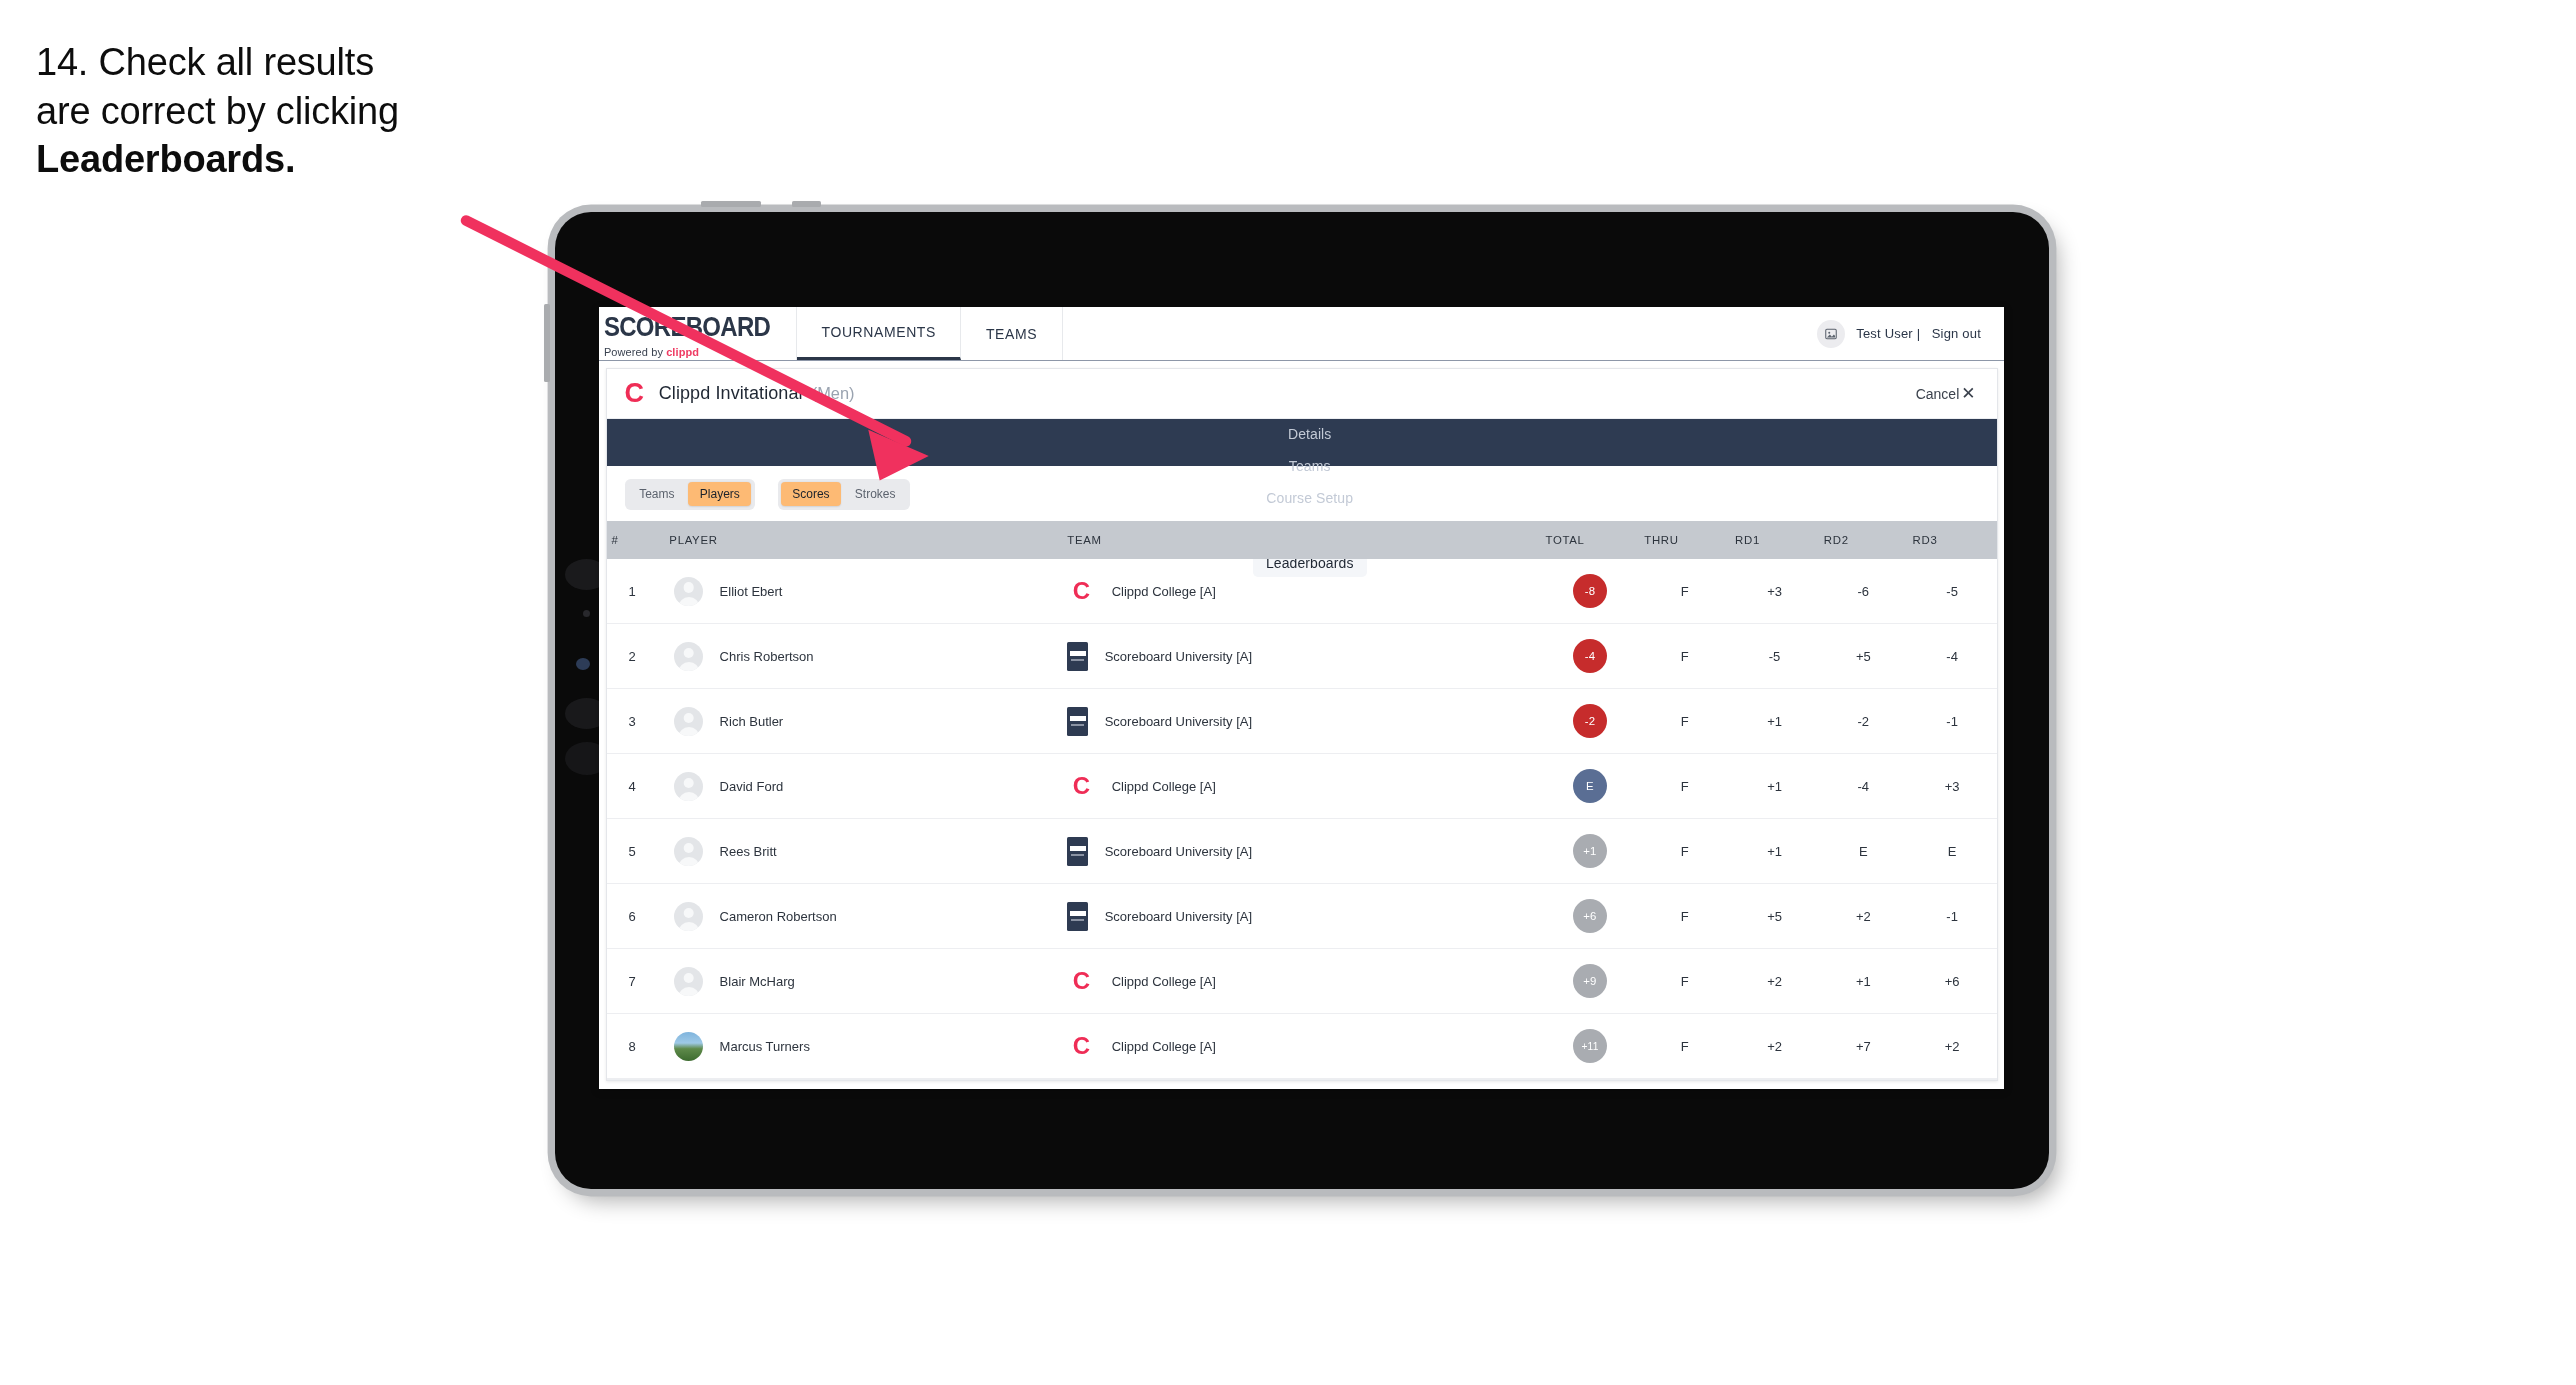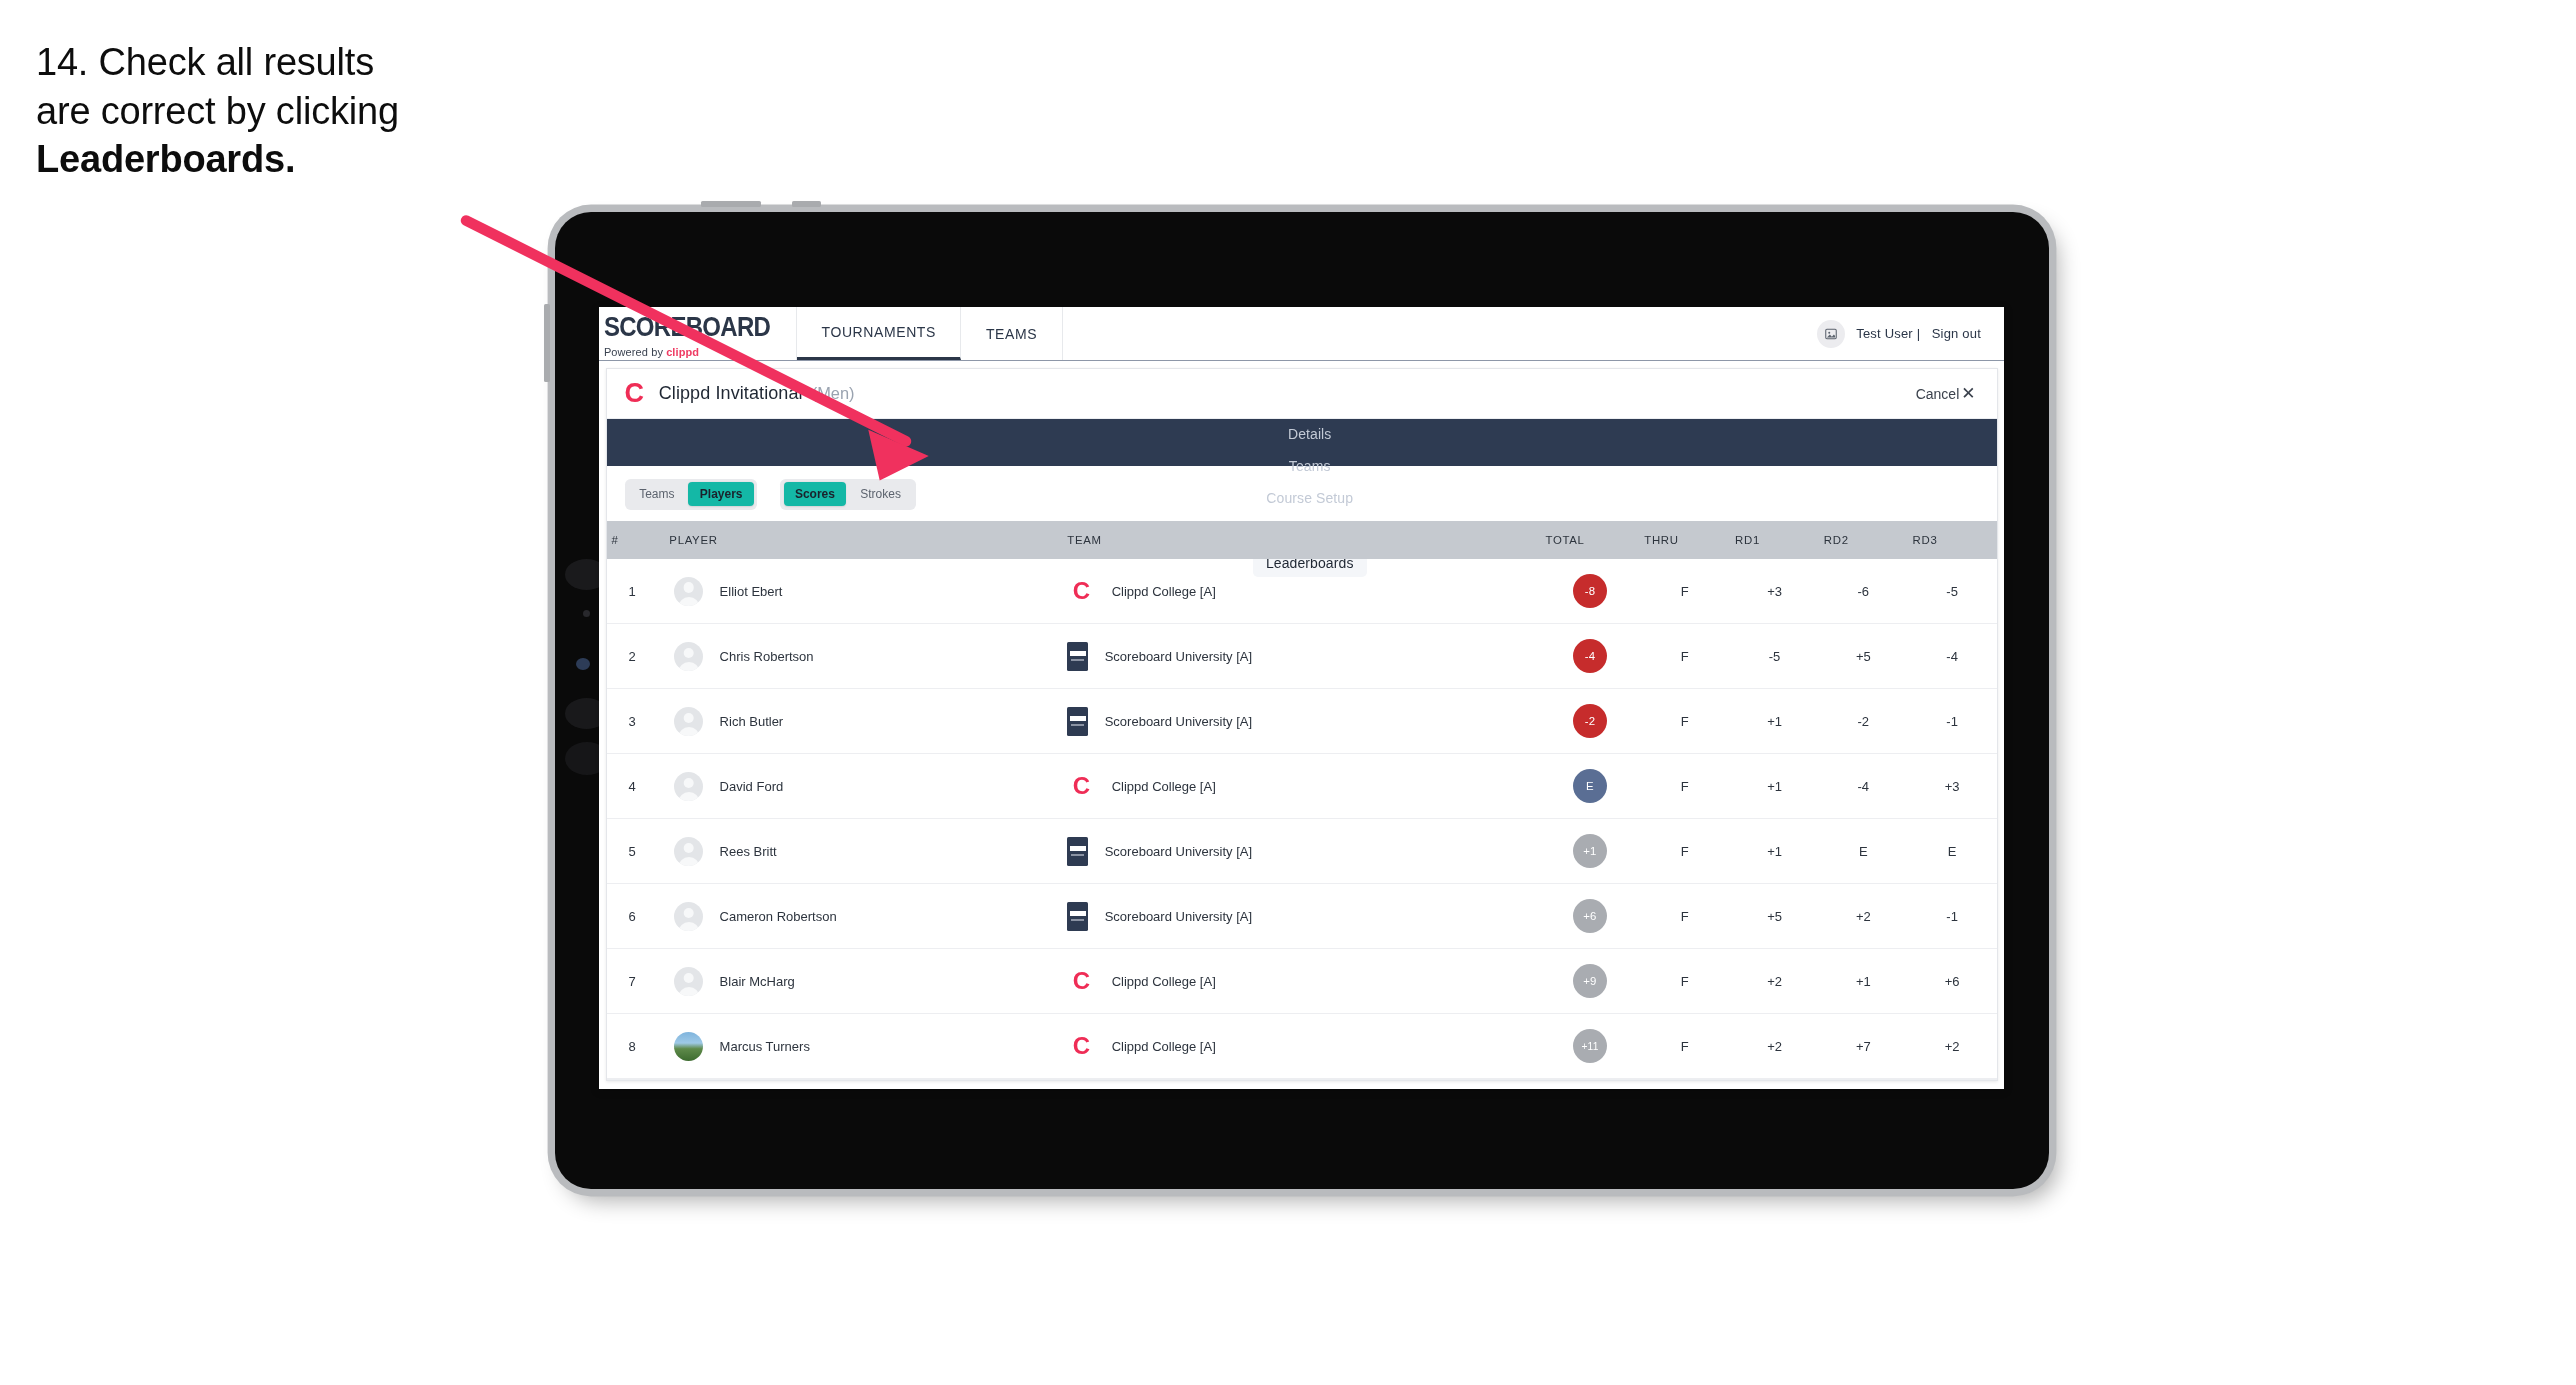--- a/index.html
+++ b/index.html
@@ -131,21 +131,21 @@
 
   
   #toggles { display: flex; gap: 23px; padding: 13px 18px 11.4px 18px; }
   .toggle-group {
     background: #e9eaed; border-radius: 5.7px; padding: 3.3px; display: flex; gap: 2.5px;
   }
   .toggle {
     font-size: 12px; color: #5c636e; padding: 4.9px 11.4px; border-radius: 4.1px;
     cursor: pointer; white-space: nowrap;
   }
-  .toggle.active { background: #14b8a6; color: #1b222c; font-weight: 700; box-shadow: 0 0.8px 1.6px rgba(0,0,0,0.10); }
+  .toggle.active { background: #fdba74; color: #1b222c; font-weight: 400; box-shadow: 0 0.8px 1.6px rgba(0,0,0,0.10); }
 
   
   #tbl { width: 100%; border-collapse: collapse; table-layout: fixed; }
   #tbl thead th {
     background: #c5c9cf; color: #2c333d; font-size: 11.4px; font-weight: 400;
     letter-spacing: 0.7px; text-align: left; height: 38px; padding: 0 4.9px;
   }
   #tbl tbody td {
     height: 65px; font-size: 13px; color: #2d343e;
     border-bottom: 0.8px solid #edeef1; padding: 0 4.9px; vertical-align: middle;

